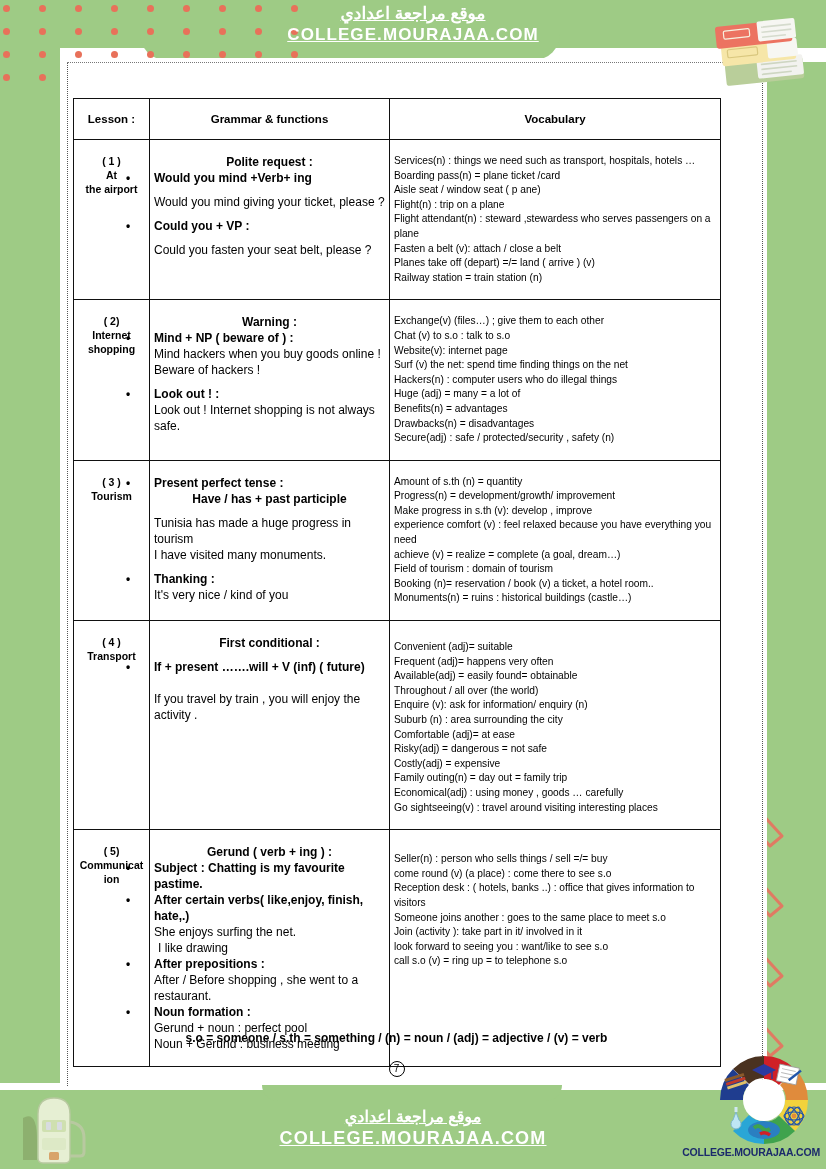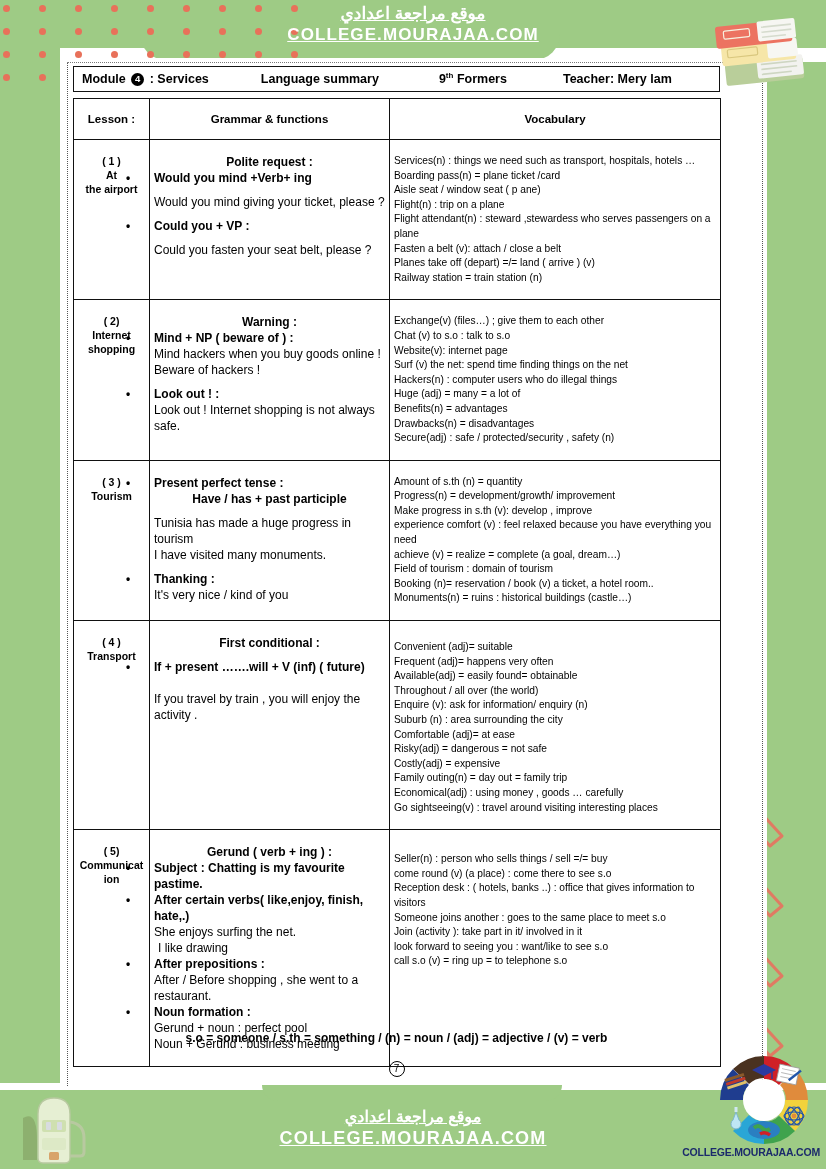--- a/index.html
+++ b/index.html
@@ -230,33 +230,20 @@
     <path d="M6 54 L44 10 L84 54 L72 64 L44 32 L17 64 Z"></path>
     <path d="M6 124 L44 80 L84 124 L72 134 L44 102 L17 134 Z"></path>
     <path d="M6 194 L44 150 L84 194 L72 204 L44 172 L17 204 Z"></path>
     <path d="M6 264 L44 220 L84 264 L72 274 L44 242 L17 274 Z"></path>
   </g>
 </svg>
 
 <div class="sheet">
   <div class="sheet-border"></div>
 
-  <div class="module-bar">
-    <span class="mb-cell mb-c1">
-      <span>Module</span>
-      <span class="circle-num">4</span>
-      <span>: Services</span>
-    </span>
-    <span class="mb-cell mb-c2">Language summary</span>
-    <span class="mb-cell mb-c3">
-      <span>9</span><span class="sup">th</span>
-      <span>Formers</span>
-    </span>
-    <span class="mb-cell mb-c4">Teacher: Mery lam</span>
-  </div>
 
   <table class="grid">
     <colgroup>
       <col class="col-lesson">
         <col class="col-gram">
         <col class="col-vocab">
     </colgroup>
     <thead>
       <tr>
         <th>Lesson :</th>

